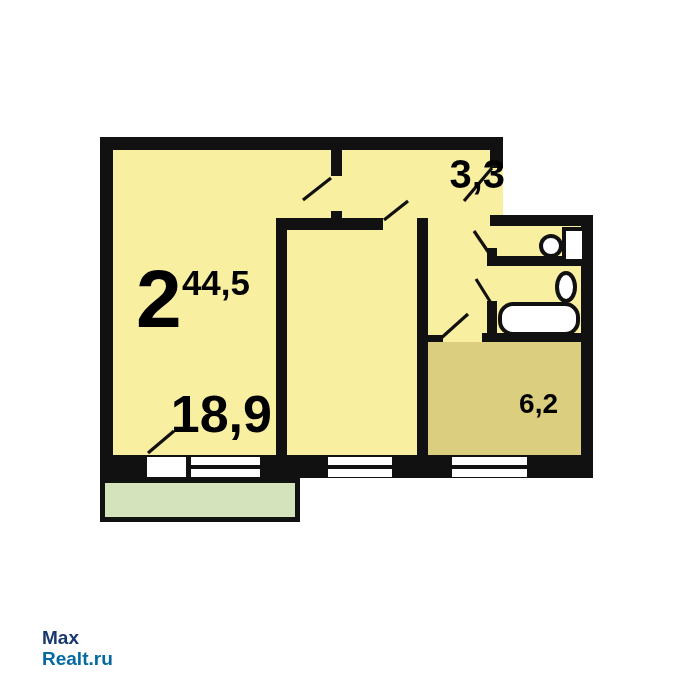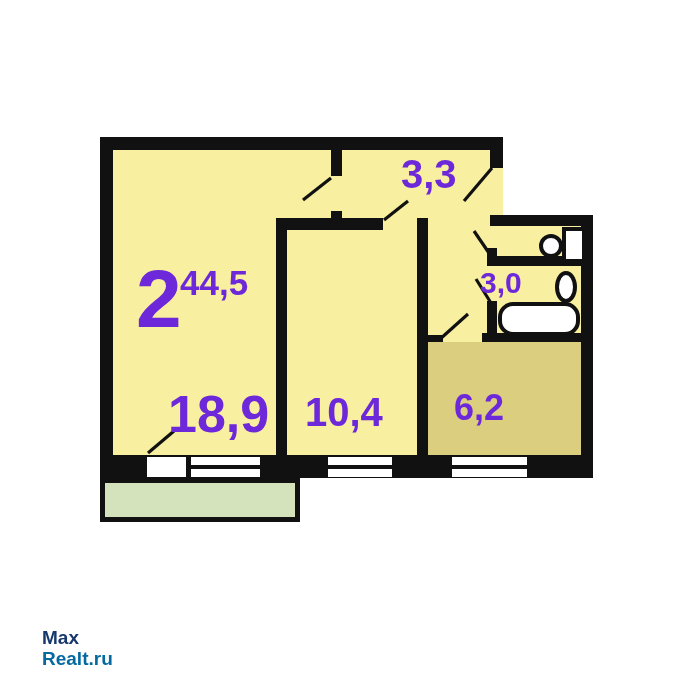--- a/index.html
+++ b/index.html
@@ -42,33 +42,33 @@
   #win-3b{left:452px;top:469px;width:75px;height:8px;}
   
   #balcony{
     position:absolute;left:100px;top:478px;width:200px;height:44px;
     background:#d5e3bc;border:5px solid #111111;box-sizing:border-box;
   }
   
   #overlay{position:absolute;left:0;top:0;width:700px;height:700px;pointer-events:none;}
   
   .label{
-    position:absolute;font-weight:bold;color:#6d28d9;text-align:left;
+    position:absolute;font-weight:bold;color:#000000;text-align:right;
     white-space:nowrap;line-height:1;
   }
   #lbl-unit-rooms{left:136px;top:258px;font-size:82px;line-height:82px;}
   #lbl-frac{left:180px;top:262px;width:70px;font-size:35px;line-height:34px;}
   #lbl-frac .frac-top{display:block;border-bottom:4px solid #111111;padding-bottom:4px;}
   #lbl-frac .frac-bottom{display:block;padding-top:4px;}
   #lbl-hallway{left:401px;top:154px;width:104px;font-size:40px;}
   #lbl-corridor{left:406px;top:242px;width:104px;font-size:40px;}
   #lbl-bathroom{left:480px;top:268px;width:104px;font-size:30px;}
   #lbl-living{left:168px;top:388px;width:104px;font-size:52px;}
   #lbl-bedroom{left:305px;top:392px;width:104px;font-size:40px;}
-  #lbl-kitchen{left:454px;top:390px;width:104px;font-size:36px;}
+  #lbl-kitchen{left:454px;top:390px;width:104px;font-size:28px;}
   
   #watermark{
     position:absolute;left:42px;top:627px;font-size:19px;line-height:21px;
     font-weight:bold;
   }
   #watermark .wm-line1{display:block;color:#17386d;}
   #watermark .wm-line2{display:block;color:#0369a1;}
 </style>
 </head>
 <body>
@@ -124,23 +124,21 @@
       <rect x="500" y="304" width="78" height="30" rx="13"></rect>
     </g>
   </svg>
 
   <div class="label" id="lbl-unit-rooms">2</div>
   <div class="label" id="lbl-frac">
     <span class="frac-bottom">44,5</span>
   </div>
 
   <div class="label" id="lbl-hallway">3,3</div>
-  <div class="label" id="lbl-bathroom">3,0</div>
   <div class="label" id="lbl-living">18,9</div>
-  <div class="label" id="lbl-bedroom">10,4</div>
   <div class="label" id="lbl-kitchen">6,2</div>
 
   <div id="watermark">
     <span class="wm-line1">Max</span>
     <span class="wm-line2">Realt.ru</span>
   </div>
 
 </div>
 
 </body></html>

